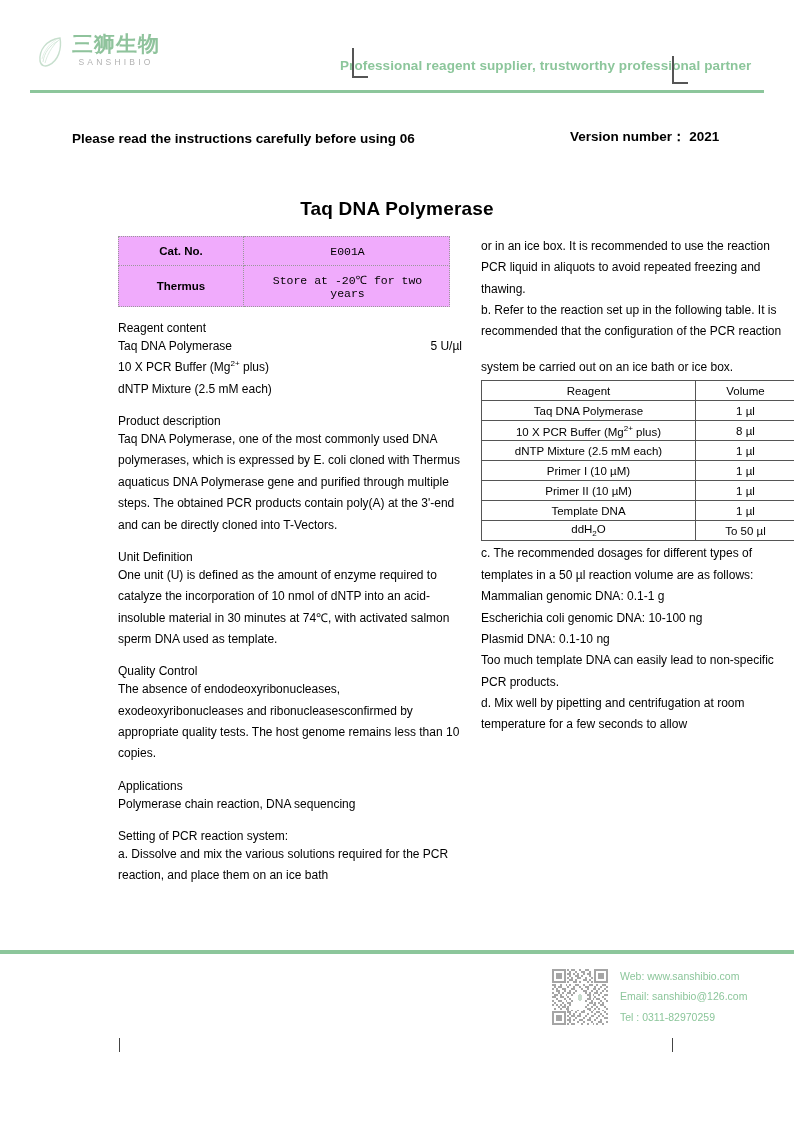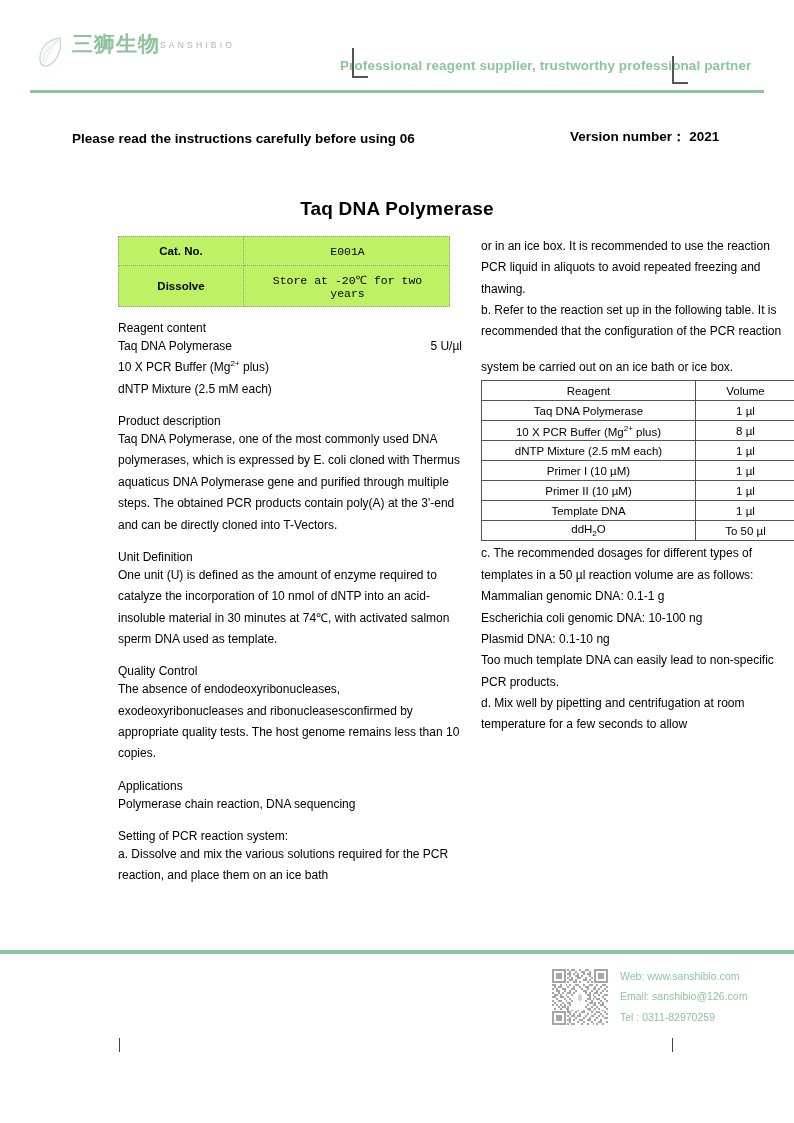--- a/index.html
+++ b/index.html
@@ -39,21 +39,21 @@
   }
   .leaf-icon {
     width: 30px;
     height: 34px;
     margin-right: 6px;
     margin-top: 3px;
     opacity: 0.55;
   }
   .logo-text-wrap {
     display: flex;
-    flex-direction: row;
+    flex-direction: column;
     align-items: center;
   }
   .logo-cn {
     font-family: "DejaVu Sans", sans-serif;
     font-size: 21px;
     font-weight: 700;
     letter-spacing: 1px;
     color: #8fc39c;
     line-height: 1.15;
     white-space: nowrap;
@@ -151,21 +151,21 @@
     left: 481px;
     top: 236px;
     width: 314px;
   }
 
   
   .info-table {
     border-collapse: collapse;
     width: 332px;
     margin-left: 0px;
-    background: #bef264;
+    background: #f0abfc;
     table-layout: fixed;
   }
   .info-table td {
     border: 1px dotted #9a9a9a;
     font-size: 11.5px;
     padding: 6px 8px;
     color: #000;
     height: 16px;
   }
   .info-table td.k {
@@ -308,21 +308,21 @@
 
   <div class="col-left">
 
     <table class="info-table">
       <tbody>
         <tr>
           <td class="k">Cat. No.</td>
           <td class="v">E001A</td>
         </tr>
         <tr>
-          <td class="k">Dissolve</td>
+          <td class="k">Thermus</td>
           <td class="v">Store at -20℃ for two years</td>
         </tr>
       </tbody>
     </table>
 
     <div class="sec-head">Reagent content</div>
 
     <div class="reagent-line">
       <span>Taq DNA Polymerase</span>
       <span class="amt">5 U/µl</span>

